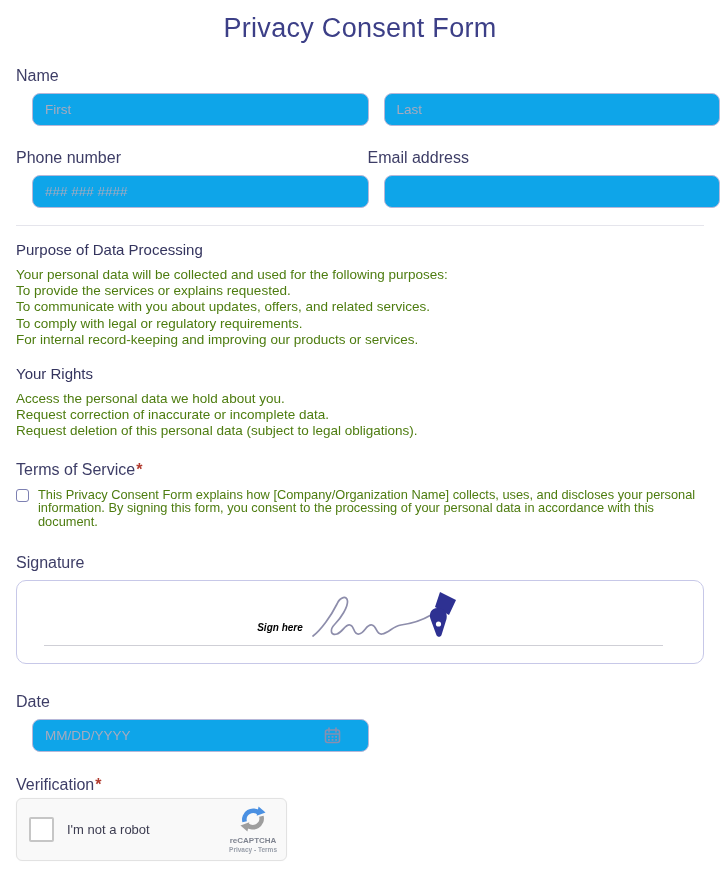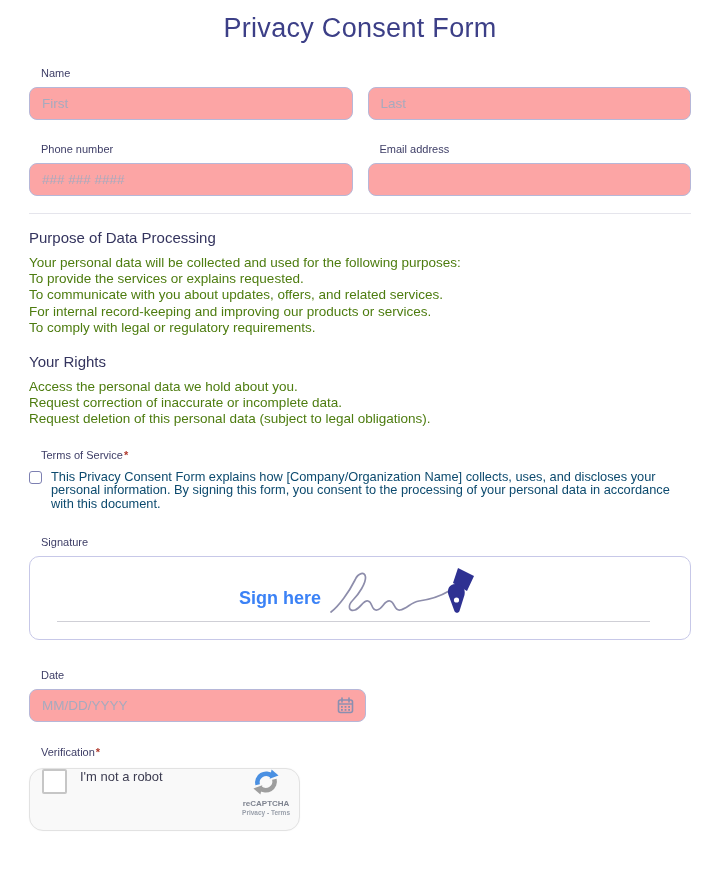--- a/index.html
+++ b/index.html
@@ -1,39 +1,40 @@
 <!DOCTYPE html>
 <html><head>
 <meta charset="utf-8">
 <style>
   * { box-sizing: border-box; }
   html,body { margin:0; padding:0; }
   body {
     width:720px; height:875px; background:#ffffff; overflow:hidden;
     font-family:"Liberation Sans", sans-serif; color:#47476e;
   }
-  .form { padding:0 29px; }
+  .form { padding:0 16px; }
 
   .page-title {
     margin:13px 0 0; text-align:center;
     font-size:27px; font-weight:500; letter-spacing:.3px;
     color:#3c3f87;
   }
 
-  .field-label { display:block; font-size:11px; color:#3d3d66;margin-left:12px; }
+  .field-label { display:block; font-size:16px; color:#3d3d66; }
   .req { color:#b03a2e; font-weight:bold; margin-left:1px; }
 
   .grid2 { display:flex; gap:15px; }
   .col { flex:1; }
 
   .text-input {
-    width:100%; height:33px; background:#fca5a5;
+    width:100%; height:33px; background:#0ea5e9;
     border:1.5px solid #b6b7d8; border-radius:8px;
     padding:0 12px; font-family:inherit; font-size:13.5px; color:#3d3d66;
     outline:none;
+    margin-left:16px;
   }
   .text-input::placeholder { color:#a7aabe; opacity:1; }
 
   .mt-lbl1 { margin-top:23px; }
   .mt-inp  { margin-top:8px; }
   .mt-row2 { margin-top:23px; }
 
   .divider { border:none; border-top:1.6px solid #e5e5ec; margin:17px 0 0; }
 
   .section-heading {
@@ -41,44 +42,44 @@
   }
   .para { margin-top:9px; font-size:13.5px; line-height:16.2px; color:#4d7c0f; }
   .para div { white-space:nowrap; }
 
   .terms-label { margin-top:21px; }
   .terms-row { display:flex; align-items:flex-start; gap:9px; margin-top:9px; }
   .checkbox {
     width:13px; height:13px; flex:0 0 13px; margin-top:1px;
     border:1.6px solid #7d80b2; border-radius:3px; background:#fff; cursor:pointer;
   }
-  .terms-text { font-size:12.8px; line-height:13.8px; color:#0c4a6e; }
+  .terms-text { font-size:12.8px; line-height:13.8px; color:#4d7c0f; }
 
   .sig-label { margin-top:25px; }
   .sig-box {
     margin-top:8px; position:relative; height:84px;
     border:1.5px solid #c7c8e8; border-radius:10px; background:#fff; cursor:crosshair;
   }
   .sig-line { position:absolute; left:27px; right:40px; bottom:17px; border-top:1.6px solid #cfcfd6; }
   .sig-hint {
     position:absolute; left:0; right:0; top:10px; height:52px;
     display:flex; align-items:flex-end; justify-content:center; gap:8px;
   }
-  .sig-hint-text { font-size:18px; font-weight:bold; color:#3b82f6; padding-bottom:10px; }
+  .sig-hint-text { font-size:10px; font-weight:bold; color:#000000; padding-bottom:10px;font-style:italic; }
 
   .date-label { margin-top:29px; }
   .date-wrap { position:relative; width:337px; margin-top:8px; }
   .date-wrap .text-input { padding-right:40px; }
   .cal-icon { position:absolute; right:12px; top:8px; cursor:pointer; }
 
   .verif-label { margin-top:24px; }
   .recaptcha {
-    margin-top:10px; width:271px; height:63px;
-    background:#f9f9f9; border:1px solid #e2e2e2; border-radius:14px;
-    display:flex; 
+    margin-top:4px; width:271px; height:63px;
+    background:#f9f9f9; border:1px solid #e2e2e2; border-radius:6px;
+    display:flex; align-items:center;
     box-shadow:0 0 2px rgba(0,0,0,.03);
   }
   .rc-checkbox {
     width:25px; height:25px; margin-left:12px; flex:0 0 25px;
     background:#fff; border:2px solid #c6c6c6; border-radius:2px; cursor:pointer;
   }
   .rc-label { margin-left:13px; font-size:13px; color:#3c3c50; }
   .rc-brand { margin-left:auto; margin-right:9px; text-align:center; line-height:1;font-weight:bold; }
   .rc-brand-name { font-size:8px; color:#7f8490; margin-top:2px; }
   .rc-brand-links { font-size:6.5px; color:#9aa0ab; margin-top:2px; cursor:pointer; }
@@ -111,22 +112,22 @@
     </div>
   </div>
 
   <hr class="divider">
 
   <h2 class="section-heading">Purpose of Data Processing</h2>
   <div class="para">
     <div>Your personal data will be collected and used for the following purposes:</div>
     <div>To provide the services or explains requested.</div>
     <div>To communicate with you about updates, offers, and related services.</div>
+    <div>To comply with legal or regulatory requirements.</div>
     <div>For internal record-keeping and improving our products or services.</div>
-    <div>To comply with legal or regulatory requirements.</div>
   </div>
 
   <h2 class="section-heading" style="margin-top:17px;">Your Rights</h2>
   <div class="para">
     <div>Access the personal data we hold about you.</div>
     <div>Request correction of inaccurate or incomplete data.</div>
     <div>Request deletion of this personal data (subject to legal obligations).</div>
   </div>
 
   <label class="field-label terms-label"><span>Terms of Service</span><span class="req">*</span></label>

